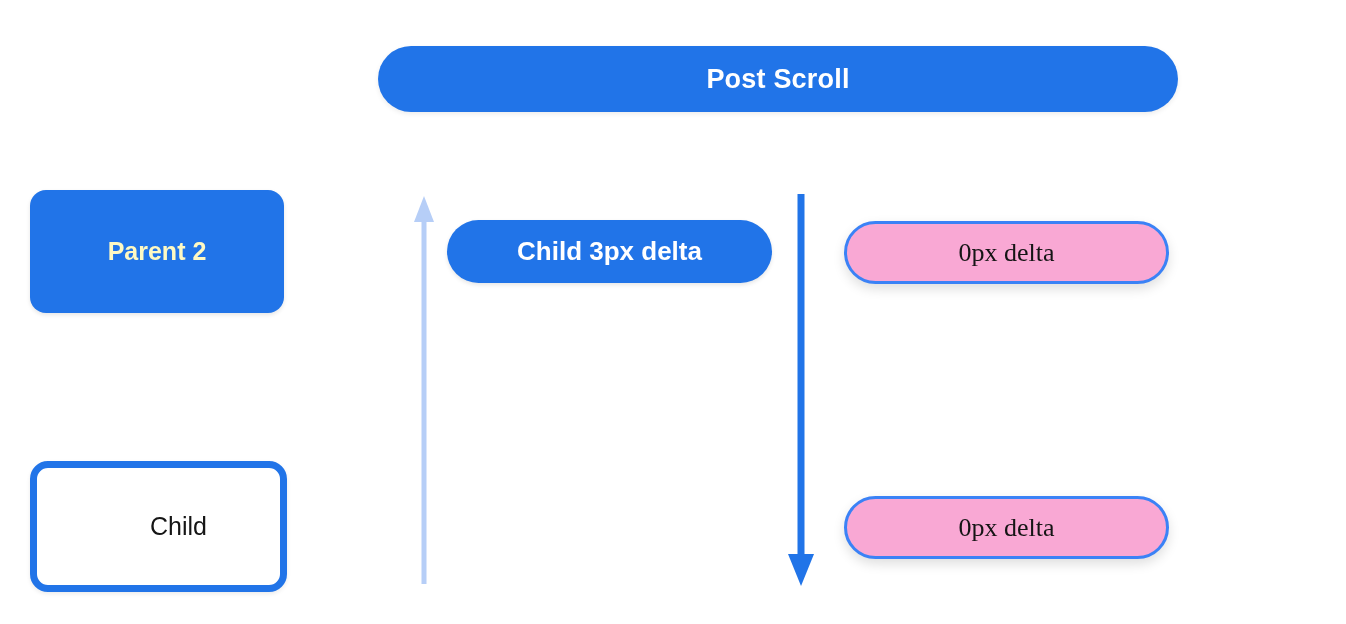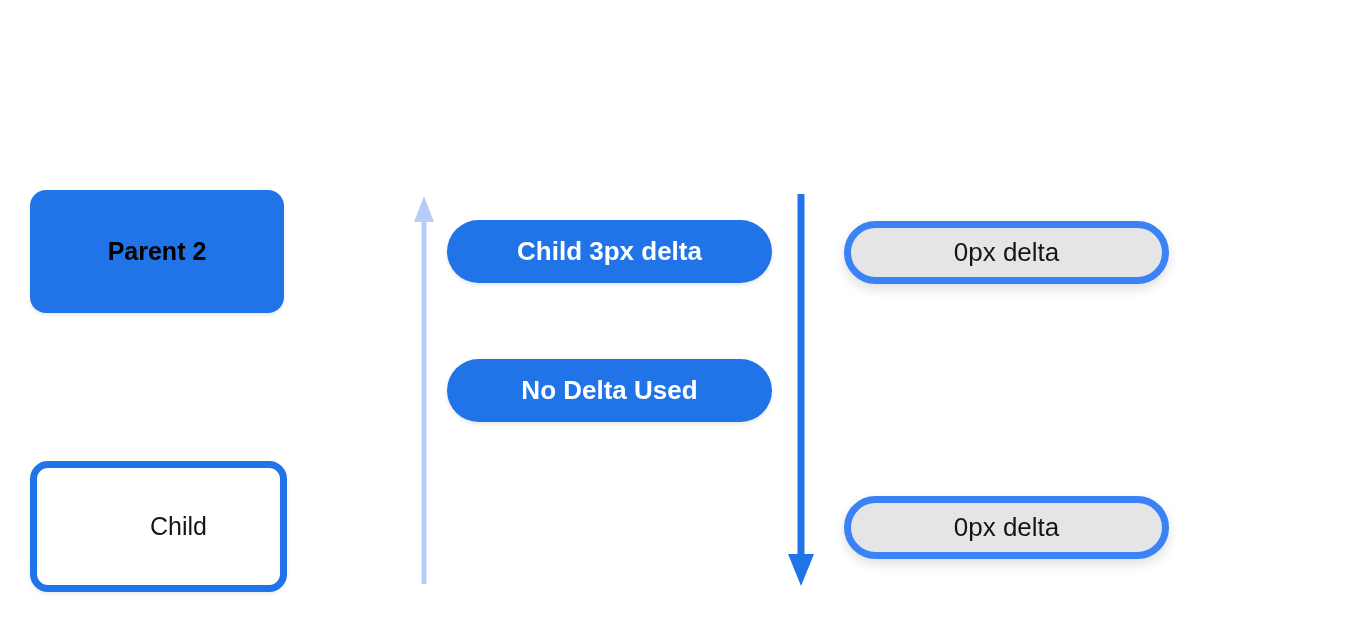--- a/index.html
+++ b/index.html
@@ -37,21 +37,21 @@
     left: 30px;
     width: 254px;
     border-radius: 16px;
     display: flex; align-items: center; justify-content: center;
   }
   .stack-box.blue {
     background: #2174e8;
     box-shadow: 0 2px 4px rgba(0,0,0,0.10);
   }
   .stack-box.blue span {
-    color: #000000; font-size: 25px; font-weight: 700;
+    color: #fef9c3; font-size: 25px; font-weight: 700;
   }
   .box-parent2 { top: 190px; height: 123px; }
   .box-parent1 { top: 326px; height: 124px; }
   .box-child {
     top: 461px; height: 131px; width: 257px;
     background: #ffffff;
     border: 7px solid #2174e8;
     border-radius: 18px;
     box-shadow: 0 2px 4px rgba(0,0,0,0.08);
     padding-left: 40px;
@@ -77,35 +77,39 @@
     box-shadow: 0 2px 4px rgba(0,0,0,0.10);
   }
   .delta-pill.blue span {
     color: #ffffff; font-size: 26px; font-weight: 700;
   }
   .pill-used { left: 447px; top: 220px; }
   .pill-nodelta { left: 447px; top: 359px; }
 
   
   .delta-pill.white {
-    background: #e5e5e5;
-    border: 7px solid #3b82f6;
+    background: #f9a8d4;
+    border: 3px solid #3b82f6;
     box-shadow: 0 5px 12px rgba(0,0,0,0.13);
+    font-family: Liberation Serif, serif;
   }
   .delta-pill.white span {
     color: #151515; font-size: 26px; font-weight: 500;
   }
   .pill-zero-top { left: 844px; top: 221px; }
   .pill-zero-bottom { left: 844px; top: 496px; }
 </style>
 </head>
 <body>
 
 <div class="canvas">
 
+  <div class="header-pill">
+    <span>Post Scroll</span>
+  </div>
 
   <div class="stack-box blue box-parent2">
     <span>Parent 2</span>
   </div>
   <div class="stack-box box-child">
     <span>Child</span>
   </div>
 
   <div class="arrow arrow-up">
     <svg width="26" height="392" viewBox="0 0 26 392" xmlns="http://www.w3.org/2000/svg">
@@ -117,23 +121,20 @@
   <div class="arrow arrow-down">
     <svg width="28" height="392" viewBox="0 0 28 392" xmlns="http://www.w3.org/2000/svg">
       <rect x="10.5" y="0" width="7" height="366" fill="#2174e8"></rect>
       <polygon points="14,392 1,360 27,360" fill="#2174e8"></polygon>
     </svg>
   </div>
 
   <div class="delta-pill blue pill-used">
     <span>Child 3px delta</span>
   </div>
-  <div class="delta-pill blue pill-nodelta">
-    <span>No Delta Used</span>
-  </div>
 
   <div class="delta-pill white pill-zero-top">
     <span>0px delta</span>
   </div>
   <div class="delta-pill white pill-zero-bottom">
     <span>0px delta</span>
   </div>
 
 </div>
 

